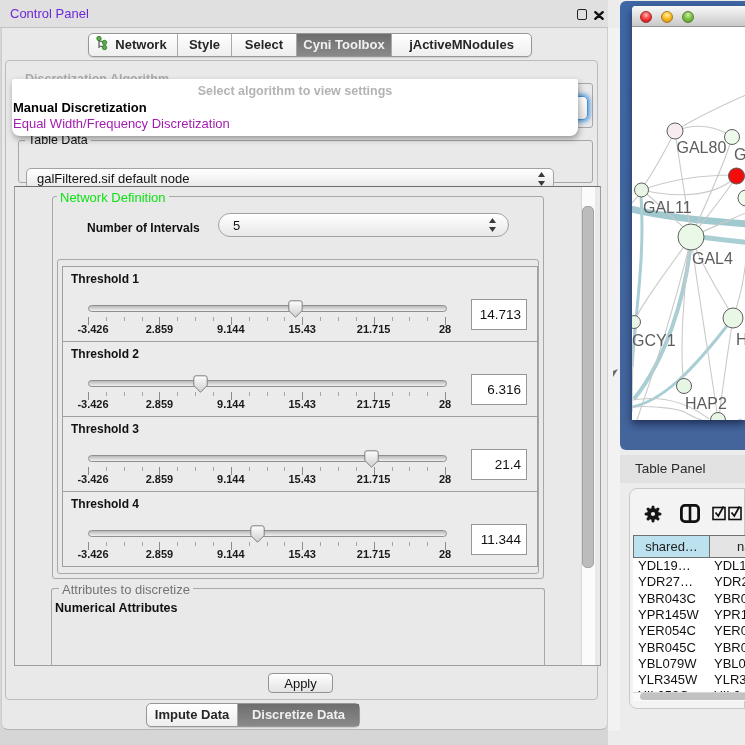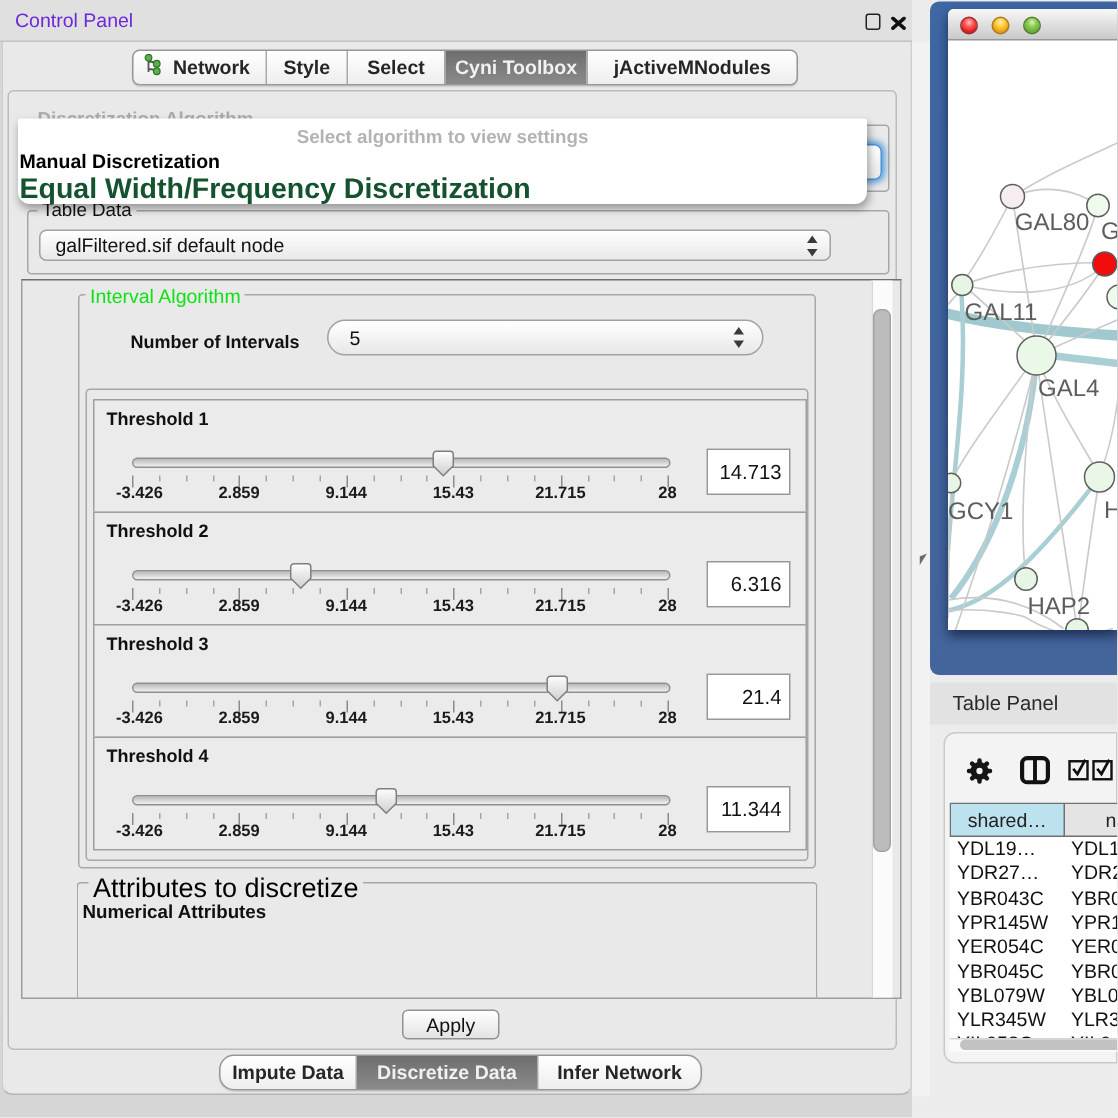--- a/index.html
+++ b/index.html
@@ -67,36 +67,36 @@
     <circle cx="8.5" cy="11.5" r="2.2" fill="#57b347" stroke="#2e7026" stroke-width="0.8"></circle>
   </svg>
 
   <div class="abs" style="left:5px;top:60px;width:593px;height:640px;border:1px solid #bcbcbc;border-radius:4px;box-sizing:border-box;"></div>
 
   <div class="grp" style="left:18px;top:83px;width:573px;height:43px;"></div>
   <div class="combo" style="left:24px;top:96px;width:564px;height:24px;box-shadow:0 0 4px 2px #5b9ddb;border-color:#4a90d9;"></div>
 
   <div class="grp" style="left:18px;top:140px;width:573px;height:41px;"></div>
   <div class="gtitle" style="left:25px;top:133px;color:#111;">Table Data</div>
-  <div class="combo" style="left:26px;top:153px;width:528px;height:21px;">
+  <div class="combo" style="left:26px;top:168px;width:528px;height:21px;">
     <span class="txt">galFiltered.sif default node</span>
     <svg class="arr" style="right:7px;top:2px;" viewBox="0 0 9 16">
         <path d="M4.5 1 L8 6 L1 6 Z" fill="#3a3a3a"></path>
         <path d="M4.5 15 L8 10 L1 10 Z" fill="#3a3a3a"></path>
       </svg>
   </div>
 
   <div class="abs" id="scrollpanel" style="left:14px;top:186px;width:587px;height:480px;border:1px solid #9d9d9d;border-top-color:#6f6f6f;box-sizing:border-box;background:#e9e9e9;overflow:hidden;">
   </div>
 
   <div class="abs" style="left:581px;top:187px;width:13px;height:478px;background:#fbfbfb;border-left:1px solid #d8d8d8;"></div>
   <div class="vthumb" style="left:582px;top:206px;width:10px;height:360px;"></div>
 
   <div class="grp" style="left:52px;top:196px;width:490px;height:381px;"></div>
-  <div class="gtitle" style="left:57px;top:190px;color:#0de214;font-size:13px;">Interval Algorithm</div>
+  <div class="gtitle" style="left:57px;top:190px;color:#0de214;font-size:13px;">Network Definition</div>
 
   <div class="abs b" style="left:87px;top:221px;font-size:12px;color:#111;">Number of Intervals</div>
   <div class="combo" style="left:218px;top:213px;width:291px;height:24px;border-radius:12px;">
     <span class="txt" style="left:14px;line-height:24px;">5</span>
     <svg class="arr" style="right:11px;top:3px;" viewBox="0 0 9 16">
         <path d="M4.5 1 L8 6 L1 6 Z" fill="#3a3a3a"></path>
         <path d="M4.5 15 L8 10 L1 10 Z" fill="#3a3a3a"></path>
       </svg>
   </div>
 
@@ -271,37 +271,36 @@
             </linearGradient>
           </defs>
         </svg>
         <div class="vbox" style="left:408px;top:32px;">
           <span>11.344</span>
         </div>
       </div>
     </div>
 
   <div class="grp" style="left:51px;top:588px;width:492px;height:77px;border-bottom:none;border-radius:3px 3px 0 0;"></div>
-  <div class="gtitle" style="left:59px;top:582px;color:#000000;font-size:18px;">Attributes to discretize</div>
+  <div class="gtitle" style="left:59px;top:582px;color:#737373;font-size:13px;">Attributes to discretize</div>
   <div class="abs b" style="left:55px;top:601px;font-size:12.5px;color:#111;">Numerical Attributes</div>
 
   <div class="abs" style="left:268px;top:673px;width:65px;height:20px;background:linear-gradient(#ffffff,#e3e3e3);border:1px solid #939393;border-radius:4px;box-sizing:border-box;text-align:center;font-size:13px;line-height:19px;color:#111;">Apply</div>
 
-  <div class="seg" style="left:146px;top:703px;border-radius:10px;">
+  <div class="seg" style="left:146px;top:703px;">
     <div class="s" style="width:91px;">Impute Data</div>
     <div class="s sel" style="width:121px;">Discretize Data</div>
-    <div class="s" style="width:108px;">Infer Network</div>
   </div>
 
   <div class="abs" style="left:25px;top:72px;font-size:12.5px;font-weight:bold;color:#ababab;background:transparent;">Discretization Algorithm</div>
 
   <div class="abs" style="left:12px;top:79px;width:566px;height:57px;background:#fff;border-radius:2px 2px 8px 8px;box-shadow:1px 3px 6px rgba(0,0,0,0.35);"></div>
   <div class="abs" style="left:0px;width:590px;text-align:center;font-size:12.5px;font-weight:bold;color:#b3b3b3;top:84px;">Select algorithm to view settings</div>
   <div class="abs b" style="left:13px;top:100px;font-size:13px;color:#000;">Manual Discretization</div>
-  <div class="abs" style="left:13px;top:116px;font-size:19px;color:#14532d;font-weight:bold;">Equal Width/Frequency Discretization</div>
+  <div class="abs" style="left:13px;top:116px;font-size:13px;color:#a21caf;">Equal Width/Frequency Discretization</div>
 
   <div class="abs" style="left:608px;top:0;width:137px;height:745px;background:#ececec;"></div>
   <div class="abs" style="left:608px;top:28px;width:12px;height:703px;background:#f2f2f2;"></div>
   <svg class="abs" style="left:613px;top:369px;width:6px;height:8px;" viewBox="0 0 6 8">
       <path d="M0 8 L0 2 L5 0 Z" fill="#6b6b6b"></path>
     </svg>
 
   <div class="abs" style="left:620px;top:1px;width:125px;height:449px;background:linear-gradient(#3e67a4,#44659c);border-radius:6px 0 0 6px;"></div>
   <div class="abs" id="netwin" style="left:632px;top:6px;width:113px;height:414px;background:#fff;border-radius:4px 0 0 0;box-shadow:0 4px 8px rgba(0,0,30,0.55);overflow:hidden;">
     <div style="position:absolute;left:0;top:0;width:113px;height:20px;background:linear-gradient(#f8f8f8,#c9c9c9);border-bottom:1px solid #979797;"></div>

